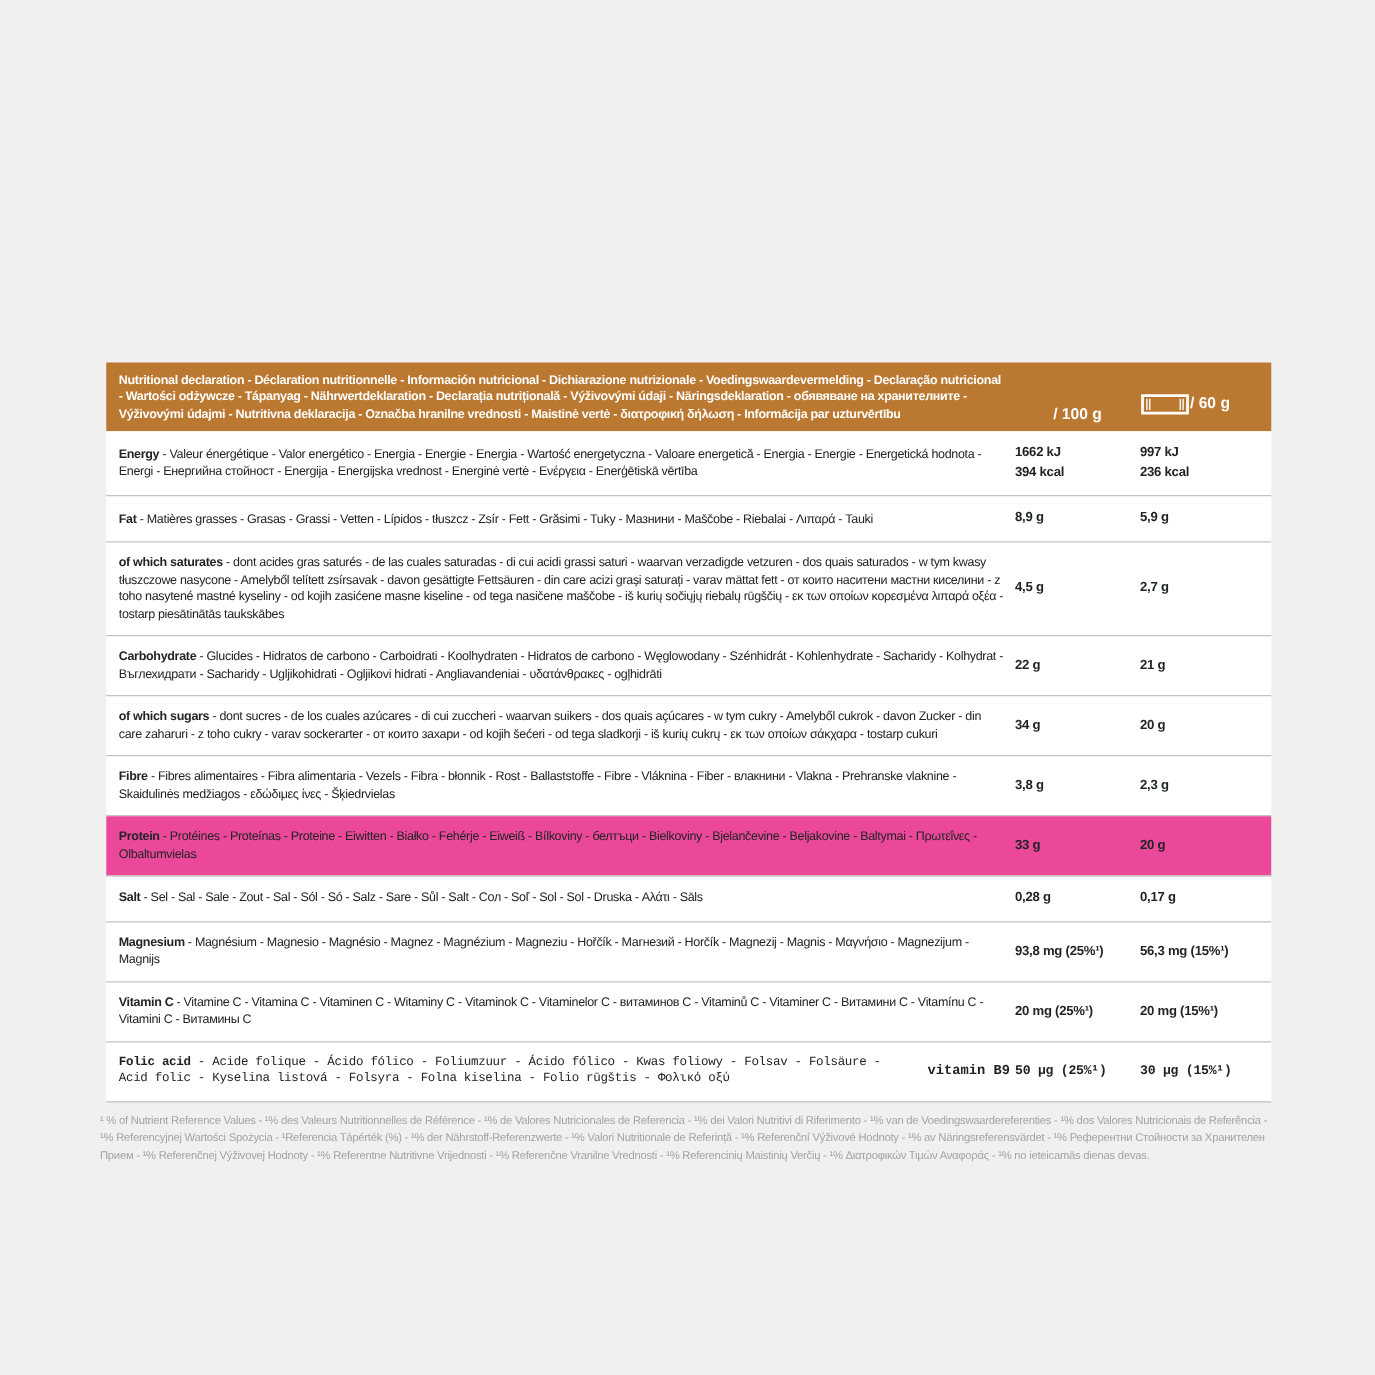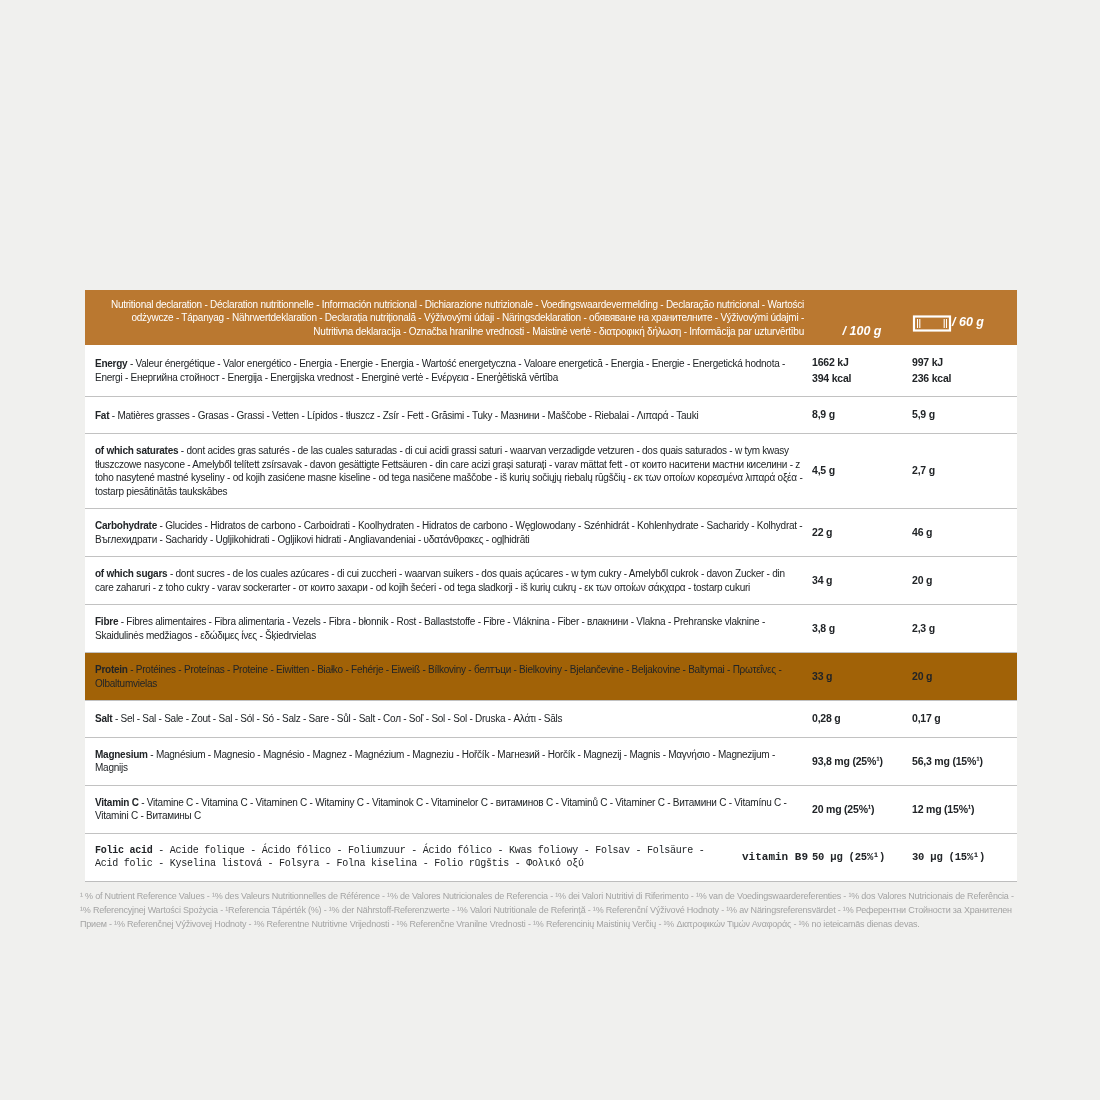--- a/index.html
+++ b/index.html
@@ -19,32 +19,30 @@
   
   .nt-header{
     background:#ba7830;
     color:#ffffff;
     display:flex;
     align-items:stretch;
     padding:8px 0 0 10px;
   }
   .nt-header-title{
     flex:1;
-    font-weight:normal;
+    font-weight:bold;
     font-size:10px;
     letter-spacing:-0.25px;
     line-height:1.33;
     padding-right:8px;
     padding-bottom:7px;
-    text-align:right;
   }
   .nt-header-cols{
     display:flex;
     align-items:flex-end;
-    font-style:italic;
   }
   .hcol{
     text-align:center;
     font-weight:bold;
     font-size:12.5px;
     padding-bottom:7px;
   }
   .hcol-100{width:100px;}
   .hcol-60{
     width:105px;
@@ -79,21 +77,21 @@
   }
   .row .val{
     font-weight:bold;
     font-size:10.5px;
     letter-spacing:-0.2px;
     white-space:pre-line;
     line-height:1.5;
   }
   .row .v100{width:100px;}
   .row .v60{width:105px;}
-  .row.highlight{background:#a16207;}
+  .row.highlight{background:#ec4899;}
   
   .footnote{
     margin:8px 0 0 -5px;
     width:940px;
     color:#a3a3a3;
     font-size:9px;
     letter-spacing:-0.2px;
     line-height:1.55;
   }
 </style>
@@ -139,21 +137,21 @@
 
     <div class="row">
       <div class="lbl"><b>of which saturates</b> <span>- dont acides gras saturés - de las cuales saturadas - di cui acidi grassi saturi - waarvan verzadigde vetzuren - dos quais saturados - w tym kwasy tłuszczowe nasycone - Amelyből telített zsírsavak - davon gesättigte Fettsäuren - din care acizi grași saturați - varav mättat fett - от които наситени мастни киселини - z toho nasytené mastné kyseliny - od kojih zasićene masne kiseline - od tega nasičene maščobe - iš kurių sočiųjų riebalų rūgščių - εκ των οποίων κορεσμένα λιπαρά οξέα - tostarp piesātinātās taukskābes</span></div>
       <div class="val v100">4,5 g</div>
       <div class="val v60">2,7 g</div>
     </div>
 
     <div class="row">
       <div class="lbl"><b>Carbohydrate</b> <span>- Glucides - Hidratos de carbono - Carboidrati - Koolhydraten - Hidratos de carbono - Węglowodany - Szénhidrát - Kohlenhydrate - Sacharidy - Kolhydrat - Въглехидрати - Sacharidy - Ugljikohidrati - Ogljikovi hidrati - Angliavandeniai - υδατάνθρακες - ogļhidrāti</span></div>
       <div class="val v100">22 g</div>
-      <div class="val v60">46 g</div>
+      <div class="val v60">21 g</div>
     </div>
 
     <div class="row">
       <div class="lbl"><b>of which sugars</b> <span>- dont sucres - de los cuales azúcares - di cui zuccheri - waarvan suikers - dos quais açúcares - w tym cukry - Amelyből cukrok - davon Zucker - din care zaharuri - z toho cukry - varav sockerarter - от които захари - od kojih šećeri - od tega sladkorji - iš kurių cukrų - εκ των οποίων σάκχαρα - tostarp cukuri</span></div>
       <div class="val v100">34 g</div>
       <div class="val v60">20 g</div>
     </div>
 
     <div class="row">
       <div class="lbl"><b>Fibre</b> <span>- Fibres alimentaires - Fibra alimentaria - Vezels - Fibra - błonnik - Rost - Ballaststoffe - Fibre - Vláknina - Fiber - влакнини - Vlakna - Prehranske vlaknine - Skaidulinės medžiagos - εδώδιμες ίνες - Šķiedrvielas</span></div>
@@ -175,21 +173,21 @@
 
     <div class="row">
       <div class="lbl"><b>Magnesium</b> <span>- Magnésium - Magnesio - Magnésio - Magnez - Magnézium - Magneziu - Hořčík - Магнезий - Horčík - Magnezij - Magnis - Μαγνήσιο - Magnezijum - Magnijs</span></div>
       <div class="val v100">93,8 mg (25%¹)</div>
       <div class="val v60">56,3 mg (15%¹)</div>
     </div>
 
     <div class="row">
       <div class="lbl"><b>Vitamin C</b> <span>- Vitamine C - Vitamina C - Vitaminen C - Witaminy C - Vitaminok C - Vitaminelor C - витаминов C - Vitaminů C - Vitaminer C - Витамини C - Vitamínu C - Vitamini C - Витамины C</span></div>
       <div class="val v100">20 mg (25%¹)</div>
-      <div class="val v60">12 mg (15%¹)</div>
+      <div class="val v60">20 mg (15%¹)</div>
     </div>
 
     <div class="row">
       <div class="lbl"><b>Folic acid</b> <span>- Acide folique - Ácido fólico - Foliumzuur - Ácido fólico - Kwas foliowy - Folsav - Folsäure - Acid folic - Kyselina listová - Folsyra - Folna kiselina - Folio rūgštis - Φολικό οξύ</span></div>
       <div class="extra">vitamin B9</div>
       <div class="val v100">50 µg (25%¹)</div>
       <div class="val v60">30 µg (15%¹)</div>
     </div>
 
   </div>

